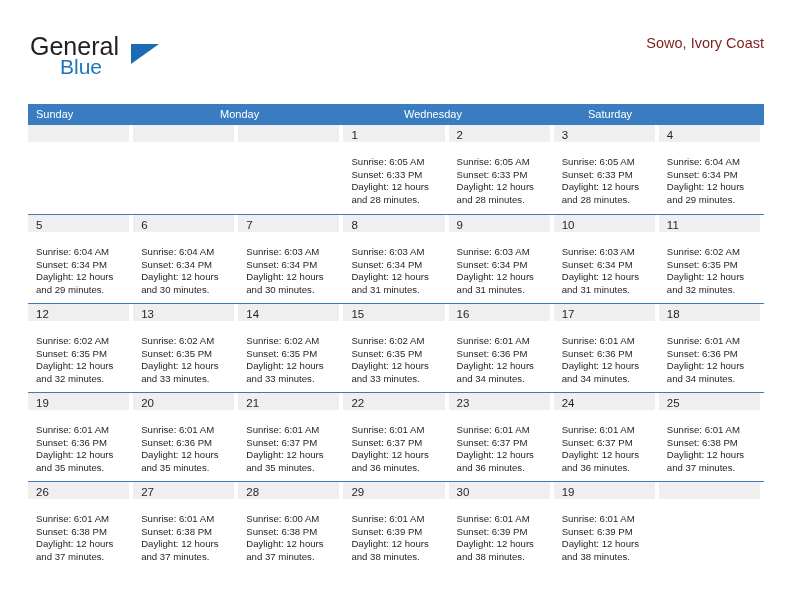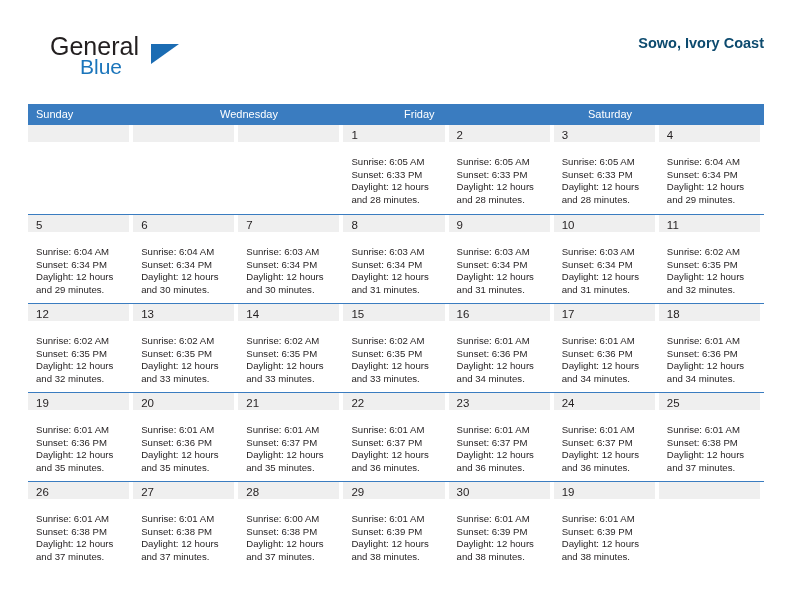--- a/index.html
+++ b/index.html
@@ -28,21 +28,20 @@
     top: 26px;
     right: 28px;
     height: 70px;
   }
   .logo {
     position: absolute;
     left: 2px;
     top: 6px;
     width: 200px;
     height: 56px;
-    margin-left: 20px;
   }
   .logo-general {
     position: absolute;
     left: 0;
     top: 0;
     font-size: 25px;
     letter-spacing: 0px;
     color: #231f20;
     font-family: "Liberation Sans", sans-serif;
   }
@@ -71,25 +70,24 @@
     text-align: right;
   }
   .cal-title {
     font-size: 26px;
     color: #000;
     line-height: 32px;
     white-space: nowrap;
   }
   .cal-subtitle {
     font-size: 14.5px;
-    color: #0c4a6e;
+    color: #7f1d1d;
     line-height: 22px;
     margin-top: 6px;
     white-space: nowrap;
-    font-weight: bold;
   }
 
   
   .calendar {
     position: absolute;
     left: 28px;
     top: 104px;
     width: 736px;
   }
   .weekday-row {
@@ -164,22 +162,22 @@
     <div class="title-block">
       <div class="cal-subtitle">Sowo, Ivory Coast</div>
     </div>
 
   </div>
 
   <div class="calendar">
 
     <div class="weekday-row">
       <div class="weekday">Sunday</div>
+      <div class="weekday">Monday</div>
       <div class="weekday">Wednesday</div>
-      <div class="weekday">Friday</div>
       <div class="weekday">Saturday</div>
     </div>
 
     <div id="weeks-container">
         <div class="week-row first">
           <div class="day-cell empty">
             <div class="daynum-band"><span class="daynum"></span></div>
           </div>
           <div class="day-cell empty">
             <div class="daynum-band"><span class="daynum"></span></div>

